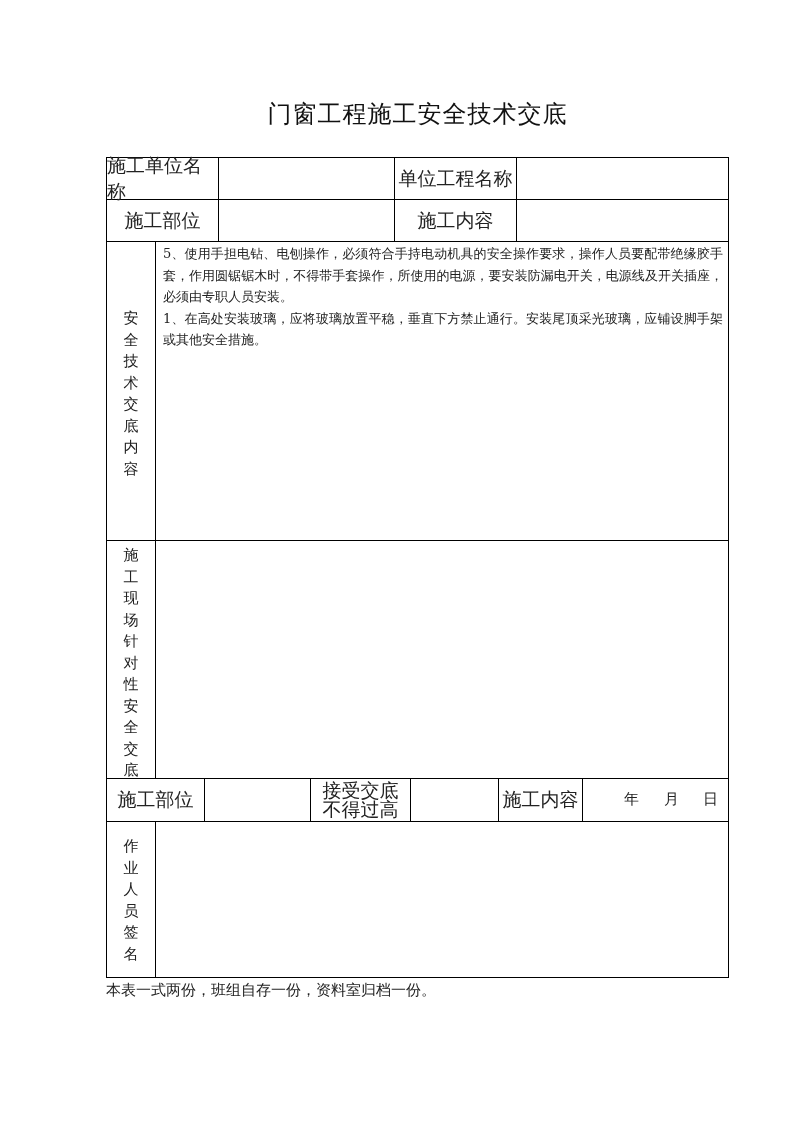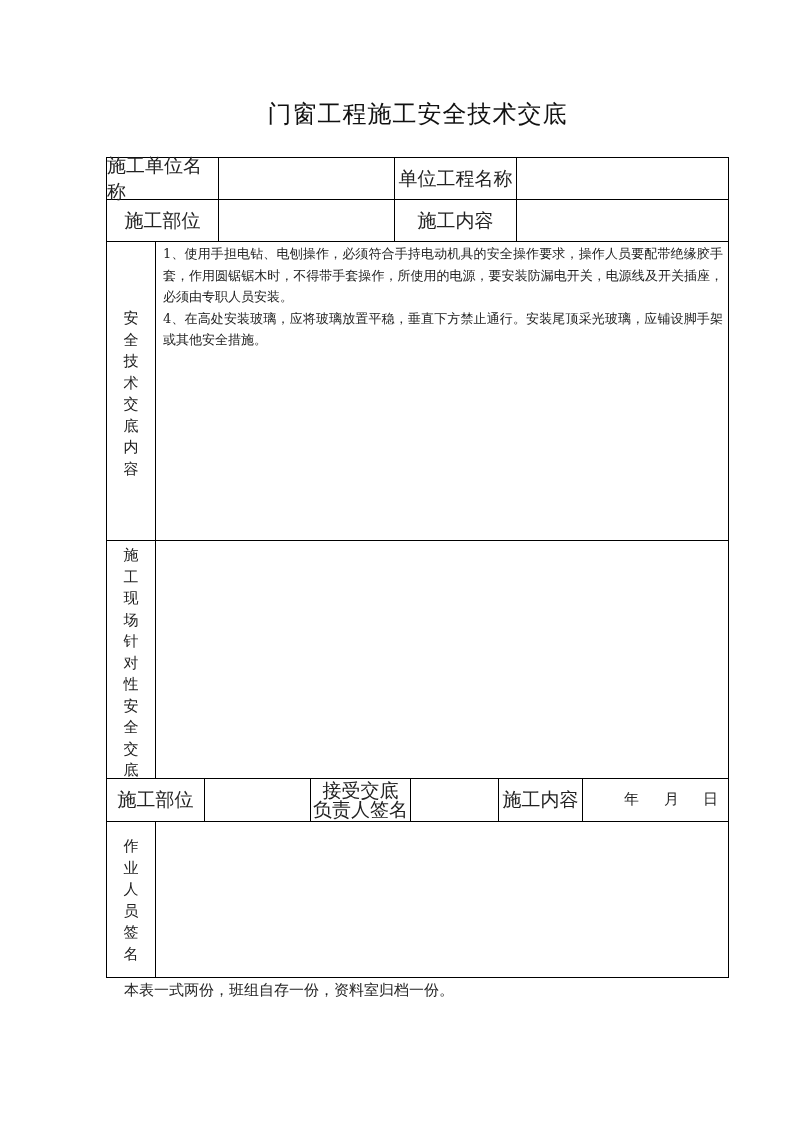--- a/index.html
+++ b/index.html
@@ -8,21 +8,21 @@
     .box { position: absolute; box-sizing: border-box; }
     .line-h { position: absolute; height: 1px; background: #000; }
     .line-v { position: absolute; width: 1px; background: #000; }
     .cell { position: absolute; display: flex; align-items: center; justify-content: center; font-size: 19px; color: #222; box-sizing: border-box; }
     .vtext { position: absolute; display: flex; flex-direction: column; align-items: center; font-size: 15px; color: #222; }
     .vtext span { display: block; line-height: 21.5px; }
     .content { position: absolute; left: 163px; top: 243px; width: 560px; font-size: 13px; line-height: 21.5px; color: #222; text-align: justify; }
     .content p { margin: 0; }
     .sig2 { flex-direction: column; line-height: 19px; }
     .date { position: absolute; font-size: 15px; color: #222; }
-    .note { position: absolute; left: 124px; top: 981px; font-size: 15px; color: #222; }
+    .note { position: absolute; left: 106px; top: 981px; font-size: 15px; color: #222; }
   </style>
 </head>
 <body>
 
 <div class="title">门窗工程施工安全技术交底</div>
 
 <div>
 
   <div class="line-h" style="left:106px; top:157px; width:623px;"></div>
   <div class="line-h" style="left:106px; top:199px; width:623px;"></div>
@@ -63,22 +63,22 @@
     <span>安</span>
     <span>全</span>
     <span>技</span>
     <span>术</span>
     <span>交</span>
     <span>底</span>
     <span>内</span>
     <span>容</span>
   </div>
   <div class="content">
-    <p>1、使用手担电钻、电刨操作，必须符合手持电动机具的安全操作要求，操作人员要配带绝缘胶手套，作用圆锯锯木时，不得带手套操作，所使用的电源，要安装防漏电开关，电源线及开关插座，必须由专职人员安装。</p>
-    <p>4、在高处安装玻璃，应将玻璃放置平稳，垂直下方禁止通行。安装尾顶采光玻璃，应铺设脚手架或其他安全措施。</p>
+    <p>5、使用手担电钻、电刨操作，必须符合手持电动机具的安全操作要求，操作人员要配带绝缘胶手套，作用圆锯锯木时，不得带手套操作，所使用的电源，要安装防漏电开关，电源线及开关插座，必须由专职人员安装。</p>
+    <p>1、在高处安装玻璃，应将玻璃放置平稳，垂直下方禁止通行。安装尾顶采光玻璃，应铺设脚手架或其他安全措施。</p>
   </div>
 
   <div class="vtext" style="left:107px; top:545px; width:48px;">
     <span>施</span>
     <span>工</span>
     <span>现</span>
     <span>场</span>
     <span>针</span>
     <span>对</span>
     <span>性</span>
@@ -86,21 +86,21 @@
     <span>全</span>
     <span>交</span>
     <span>底</span>
   </div>
   <div class="box" style="left:156px; top:541px; width:572px; height:237px;"></div>
 
   <div class="cell" style="left:107px; top:779px; width:97px; height:42px;">施工部位</div>
   <div class="cell" style="left:205px; top:779px; width:105px; height:42px;"></div>
   <div class="cell sig2" style="left:311px; top:779px; width:99px; height:42px;justify-content:center;">
     <span>接受交底</span>
-    <span>负责人签名</span>
+    <span>不得过高</span>
   </div>
   <div class="cell" style="left:411px; top:779px; width:87px; height:42px;"></div>
   <div class="cell" style="left:499px; top:779px; width:83px; height:42px;">施工内容</div>
   <div class="box" style="left:583px; top:779px; width:145px; height:42px;">
     <span class="date" style="left:41px; top:11px;">年</span>
     <span class="date" style="left:81px; top:11px;">月</span>
     <span class="date" style="left:120px; top:11px;">日</span>
   </div>
 
   <div class="vtext" style="left:107px; top:836px; width:48px;">

